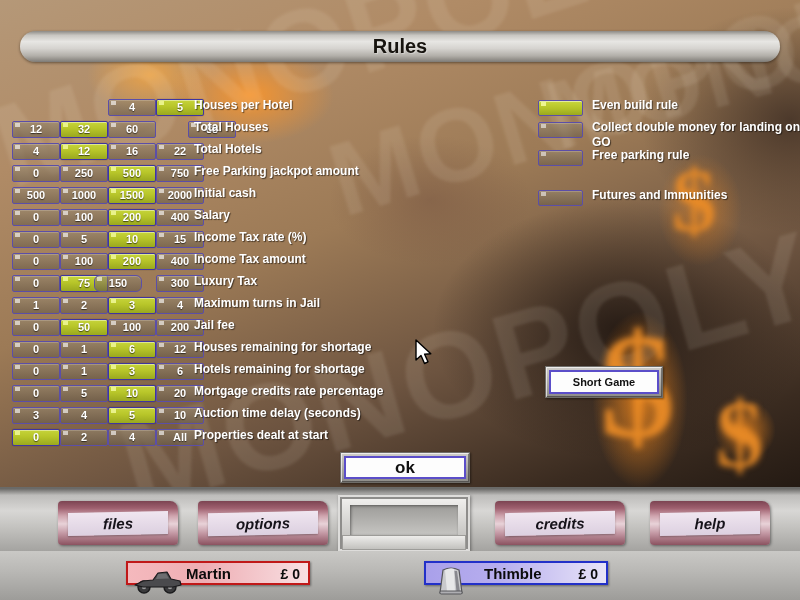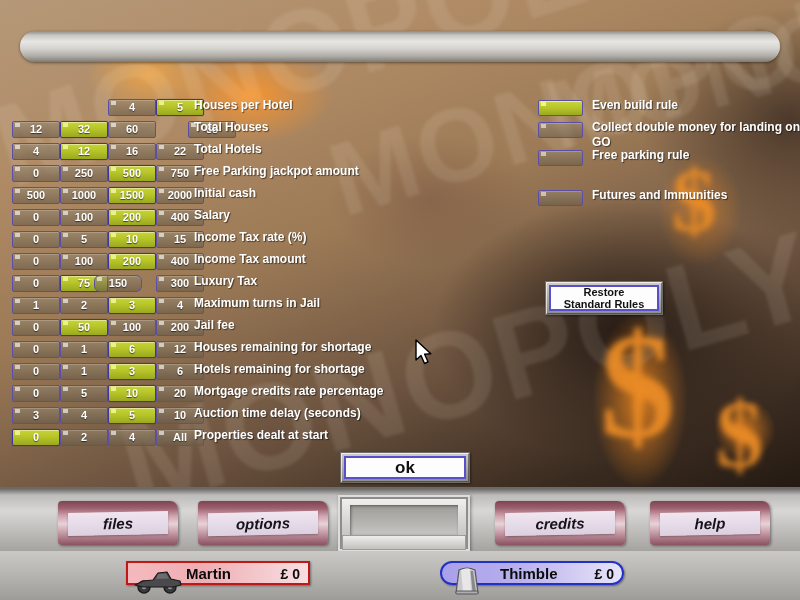--- a/index.html
+++ b/index.html
@@ -196,22 +196,22 @@
 
   
   .player {
     position:absolute; top:561px; width:184px; height:24px;
     border:2px solid #000;
     box-shadow:1px 1px 2px rgba(0,0,0,.4);
   }
   .player-inner { position:relative; width:100%; height:100%; }
   #player-1 { left:126px; border-color:#c01818;
     background:linear-gradient(90deg,#f5b9bd 0%,#eeaeb4 42%,#f8dfe2 100%); }
-  #player-2 { left:440px; border-color:#2230c8;
-    background:linear-gradient(90deg,#a9a0ea 0%,#b7aeee 40%,#e8e4f8 100%);border-radius:12px; }
+  #player-2 { left:424px; border-color:#2230c8;
+    background:linear-gradient(90deg,#a9a0ea 0%,#b7aeee 40%,#e8e4f8 100%); }
   .player-name {
     position:absolute; left:58px; top:2px;
     font-size:15px; font-weight:bold; color:#0b0b0b;
   }
   .player-cash {
     position:absolute; right:8px; bottom:1px;
     font-size:14px; font-weight:bold; color:#0b0b0b;
   }
   .token { position:absolute; left:5px; top:3px; }
 </style>
@@ -229,20 +229,21 @@
     <span class="wm-d">MONOPOLY</span>
   </div>
 
   <div id="bg-dollars">
     <span class="d1">$</span>
     <span class="d2">$</span>
     <span class="d3">$</span>
   </div>
 
   <div id="title-bar"></div>
+  <div id="title-text">Rules</div>
 
   <div id="rules-rows">
       <div class="rule-row" style="top: 99px;">
         <div class="cell empty" style="left: 6px;"></div>
         <div class="cell empty" style="left: 54px;"></div>
         <div class="cell" style="left: 102px;"><span class="tick"></span><span>4</span></div>
         <div class="cell sel" style="left: 150px;"><span class="tick"></span><span>5</span></div>
         <div class="rule-label">Houses per Hotel</div>
       </div>
       <div class="rule-row" style="top: 121px;">
@@ -372,27 +373,26 @@
         <div class="opt-label">Free parking rule</div>
       </div>
       <div class="opt-row" style="top: 190px; position: absolute;">
         <div class="opt-box">
           <span class="tick"></span>
         </div>
         <div class="opt-label">Futures and Immunities</div>
       </div>
     </div>
 
-  <div class="btn" id="btn-restore">
+
+  <div class="btn" id="btn-short">
     <div class="btn-inner">
-      <span>Restore</span>
-      <span>Standard Rules</span>
-    </div>
-  </div>
-
+      <span>Short  Game</span>
+    </div>
+  </div>
 
   <div class="btn" id="btn-ok">
     <div class="btn-inner">
       <span>ok</span>
     </div>
   </div>
 
   <svg id="cursor" viewBox="0 0 18 28" style="left: 415px; top: 339px;">
     <polygon points="1,1 1,21 6,16.5 9.5,24.5 13,22.8 9.6,15.2 15.8,14.8" fill="#ffffff" stroke="#000000" stroke-width="1.4" stroke-linejoin="round"></polygon>
   </svg>

